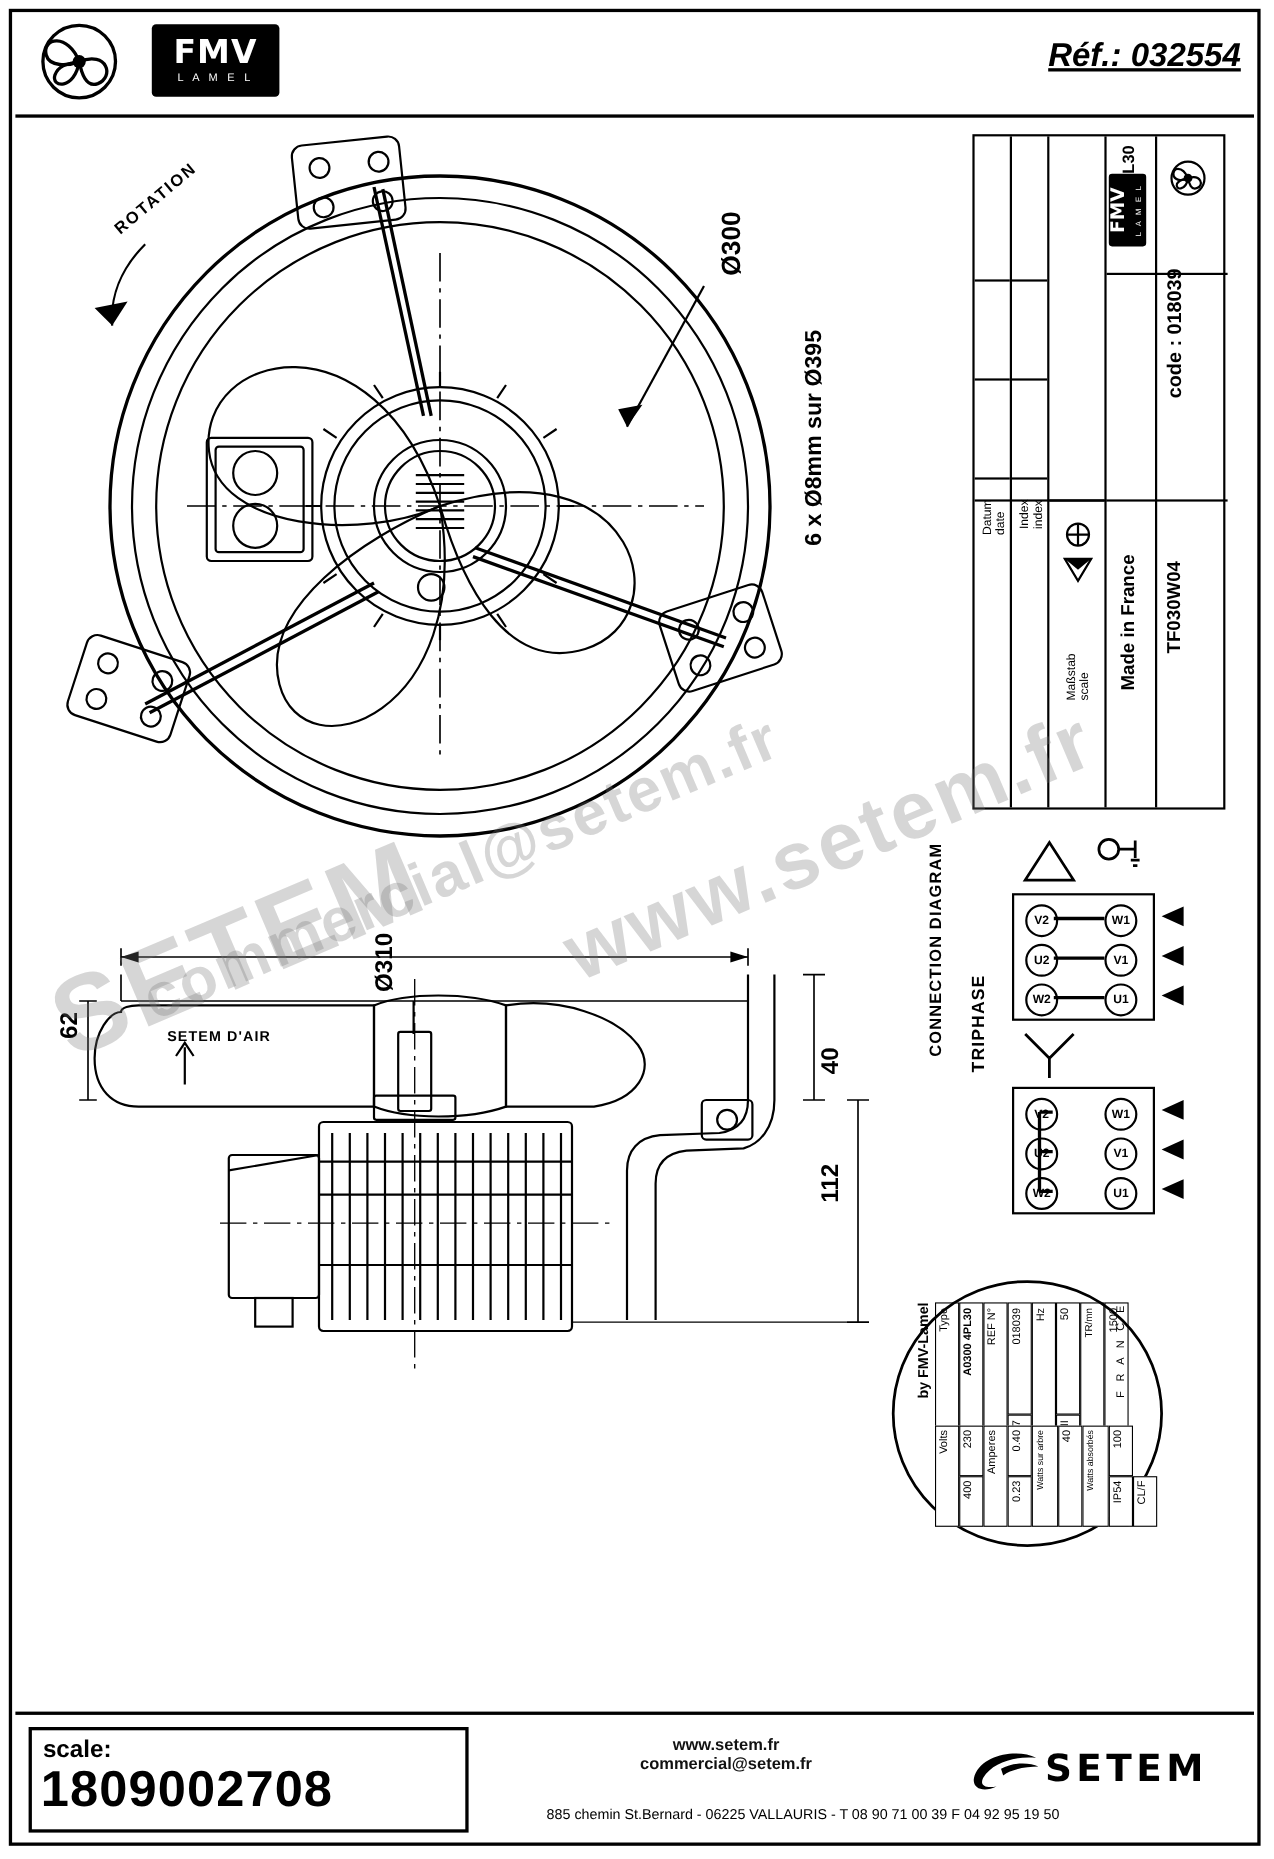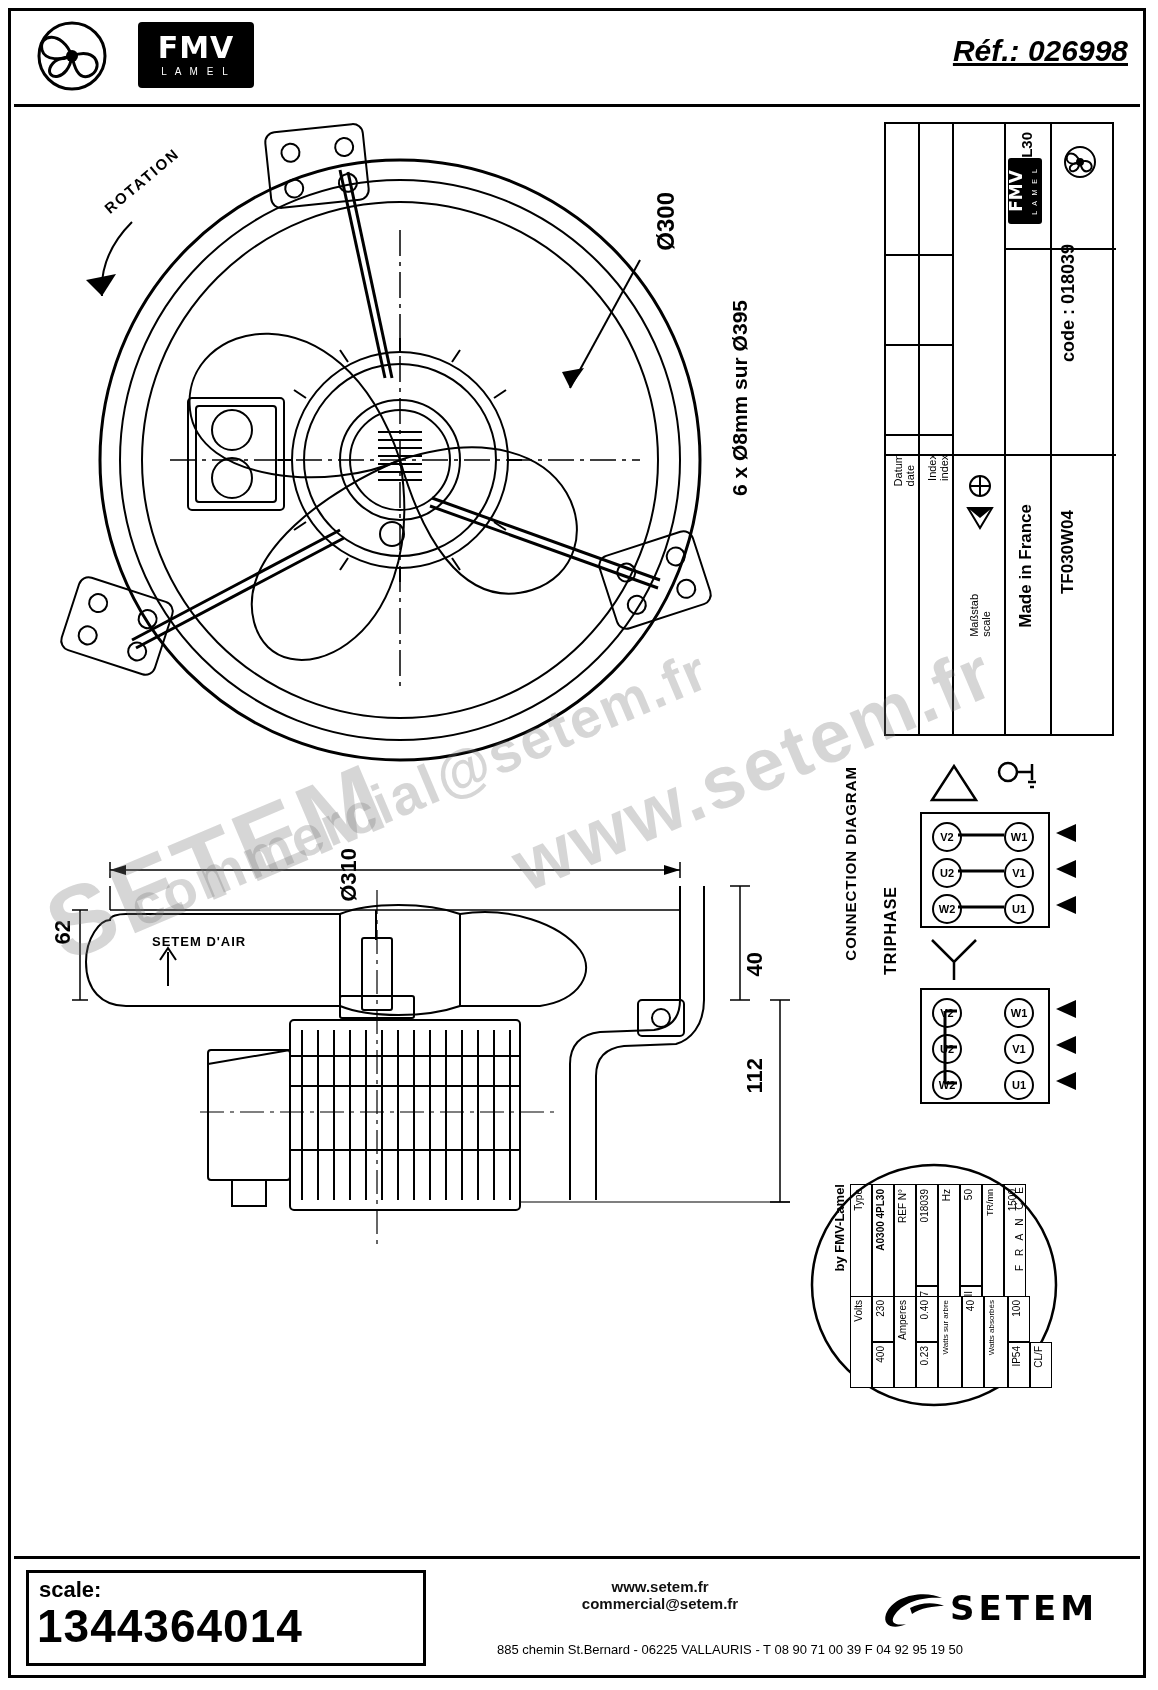--- a/index.html
+++ b/index.html
@@ -62,21 +62,21 @@
       <path d="M48 36 C38 10 14 14 18 30 C21 41 38 40 48 36 Z" fill="none" stroke="#000" stroke-width="3"></path>
       <path d="M48 36 C74 26 80 50 65 56 C54 60 50 46 48 36 Z" fill="none" stroke="#000" stroke-width="3"></path>
       <path d="M48 36 C44 62 22 60 26 48 C30 38 40 38 48 36 Z" fill="none" stroke="#000" stroke-width="3"></path>
       <circle cx="48" cy="36" r="6" fill="#000"></circle>
     </svg>
     <div id="fmv-box">
       <div class="fmv">FMV</div>
       <div class="lamel">L A M E L</div>
     </div>
   </div>
-  <div class="abs" id="ref-title">Réf.: 026998</div>
+  <div class="abs" id="ref-title">Réf.: 032554</div>
   <div class="abs" id="hdr-rule"></div>
 
   <svg class="abs" style="left:40px;top:110px;" width="800" height="720" viewBox="0 0 800 720">
     <g fill="none" stroke="#000">
 
       <circle cx="360" cy="350" r="300" stroke-width="3"></circle>
       <circle cx="360" cy="350" r="280" stroke-width="2"></circle>
       <circle cx="360" cy="350" r="258" stroke-width="2"></circle>
 
       <path d="M360 350 C300 170 140 210 150 300 C158 372 290 382 360 350 Z" stroke-width="2"></path>
@@ -414,21 +414,21 @@
     </div>
   </div>
 
   <div class="wm" id="wm1">SETEM</div>
   <div class="wm" id="wm2">commercial@setem.fr</div>
   <div class="wm" id="wm3">www.setem.fr</div>
 
   <div class="abs" id="footer-rule"></div>
   <div class="abs" id="code-box">
     <div id="code-lbl">scale:</div>
-    <div id="code-val">1344364014</div>
+    <div id="code-val">1809002708</div>
   </div>
   <div class="abs" id="foot-center">
     <div>www.setem.fr</div>
     <div>commercial@setem.fr</div>
   </div>
   <div class="abs" id="foot-addr">885 chemin St.Bernard  -  06225 VALLAURIS  -  T 08 90 71 00 39   F 04 92 95 19 50</div>
   <div class="abs" id="setem-logo">
     <svg width="70" height="46" viewBox="0 0 70 46">
       <path d="M6 30 C14 10 46 6 62 14 C44 12 22 18 14 32 C10 39 16 42 26 40 C14 46 2 42 6 30 Z" fill="#000"></path>
       <path d="M30 24 C40 18 56 18 64 22 C54 22 40 24 32 30 Z" fill="#000"></path>

